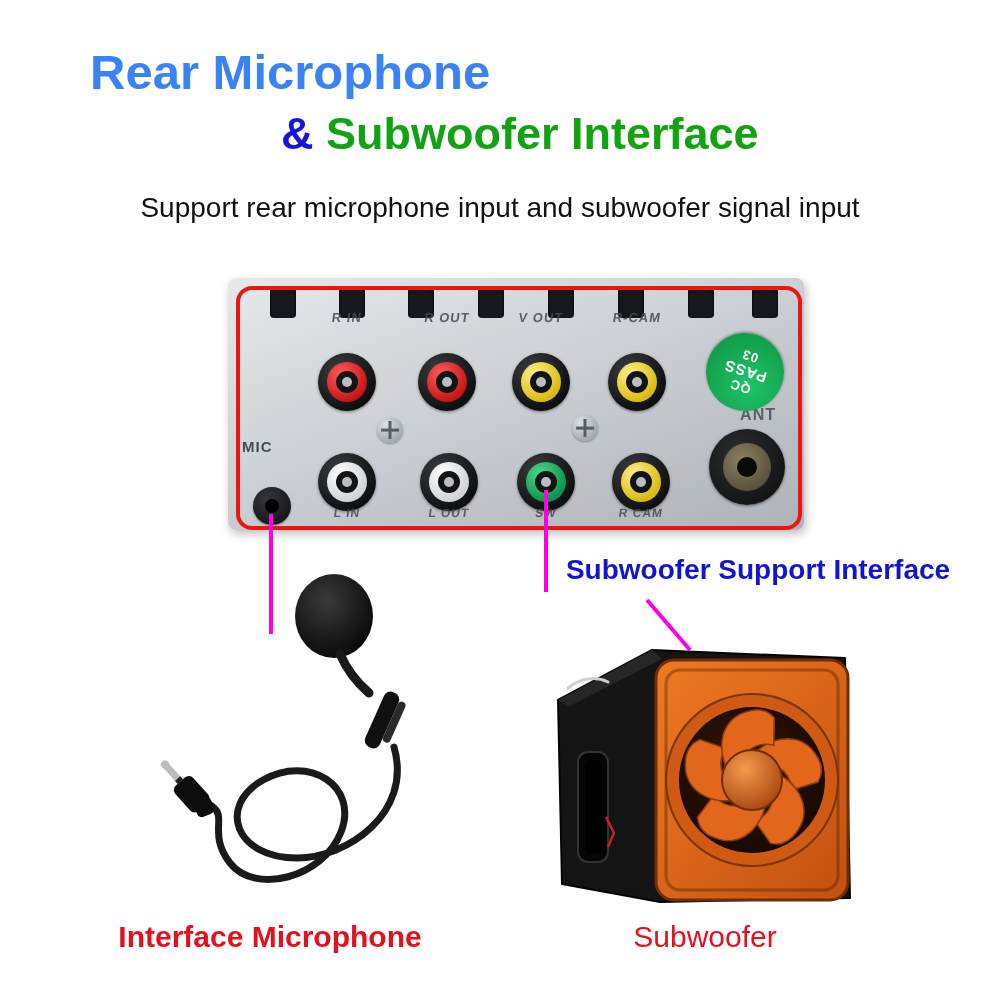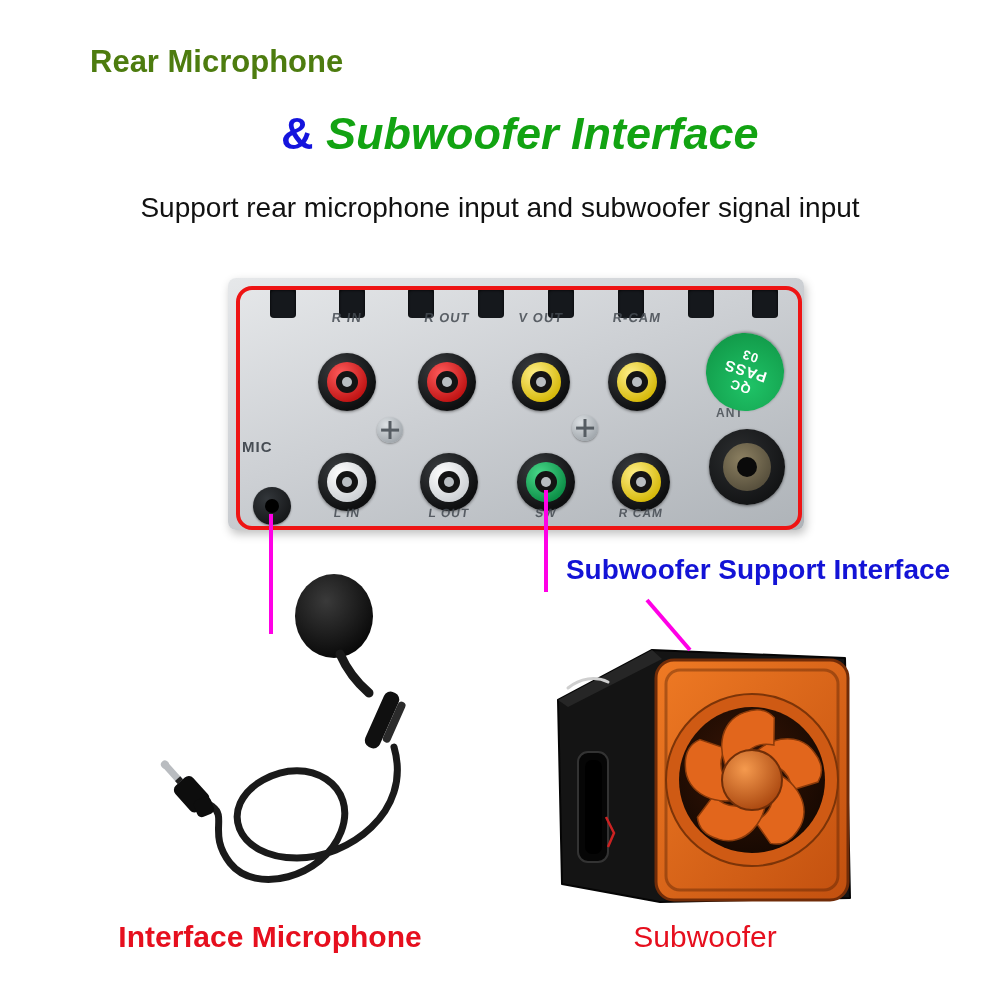--- a/index.html
+++ b/index.html
@@ -1,37 +1,37 @@
 <!DOCTYPE html>
 <html><head>
 <meta charset="utf-8">
 <style>
   html,body{margin:0;padding:0;background:#fff;}
   .stage{position:relative;width:1000px;height:1000px;background:#ffffff;overflow:hidden;
          font-family:"Liberation Sans",sans-serif;}
 
   
-  .title1{position:absolute;left:90px;top:44px;font-size:31px;font-weight:bold;color:#4d7c0f;white-space:nowrap;text-align:center;}
+  .title1{position:absolute;left:90px;top:44px;font-size:49px;font-weight:bold;color:#3b82f6;white-space:nowrap;text-align:center;}
   .title2{position:absolute;left:281px;top:108px;font-size:45px;font-weight:bold;white-space:nowrap;}
   .title2 .amp{color:#1414dd;}
-  .title2 .rest{color:#12a312;font-style:italic;}
+  .title2 .rest{color:#12a312;}
   .subtitle{position:absolute;left:0;top:192px;width:1000px;text-align:center;font-size:28px;color:#111;}
 
   
   .panel{position:absolute;left:228px;top:278px;width:576px;height:252px;border-radius:8px;
          background:linear-gradient(160deg,#e6e8ea 0%,#cdd0d4 45%,#aeb3b8 100%);
          box-shadow:2px 4px 10px rgba(0,0,0,.25);}
   .slot{position:absolute;top:10px;width:26px;height:30px;background:#15181c;border-radius:4px;
         box-shadow:inset 0 2px 3px #000;}
   .plabel{position:absolute;width:84px;text-align:center;font-size:13px;font-weight:bold;
           color:#454b52;letter-spacing:1px;transform:skewX(-8deg);opacity:.85;}
   .plabel.bottom{font-size:12px;}
   .mic-text{position:absolute;left:14px;top:160px;width:60px;font-size:15px;font-weight:bold;
             color:#474d54;letter-spacing:1px;}
-  .ant-text{position:absolute;left:488px;top:128px;width:60px;text-align:left;font-size:12px;
+  .ant-text{position:absolute;left:488px;top:128px;width:60px;text-align:right;font-size:16px;
             font-weight:bold;color:#5a6066;letter-spacing:1px;}
 
   .rca{position:absolute;width:58px;height:58px;}
   .rca .bezel{position:absolute;inset:0;border-radius:50%;
               background:radial-gradient(circle at 35% 30%,#3a3d40,#0e0f10 72%);
               box-shadow:0 1px 3px rgba(0,0,0,.45);}
   .rca .ring{position:absolute;inset:9px;border-radius:50%;}
   .rca .hole{position:absolute;inset:18px;border-radius:50%;background:#141414;}
   .rca .pin{position:absolute;inset:24px;border-radius:50%;background:#b9bec2;}
   .ring-red{background:radial-gradient(circle at 35% 30%,#ff5a5a,#c01414 75%);}

